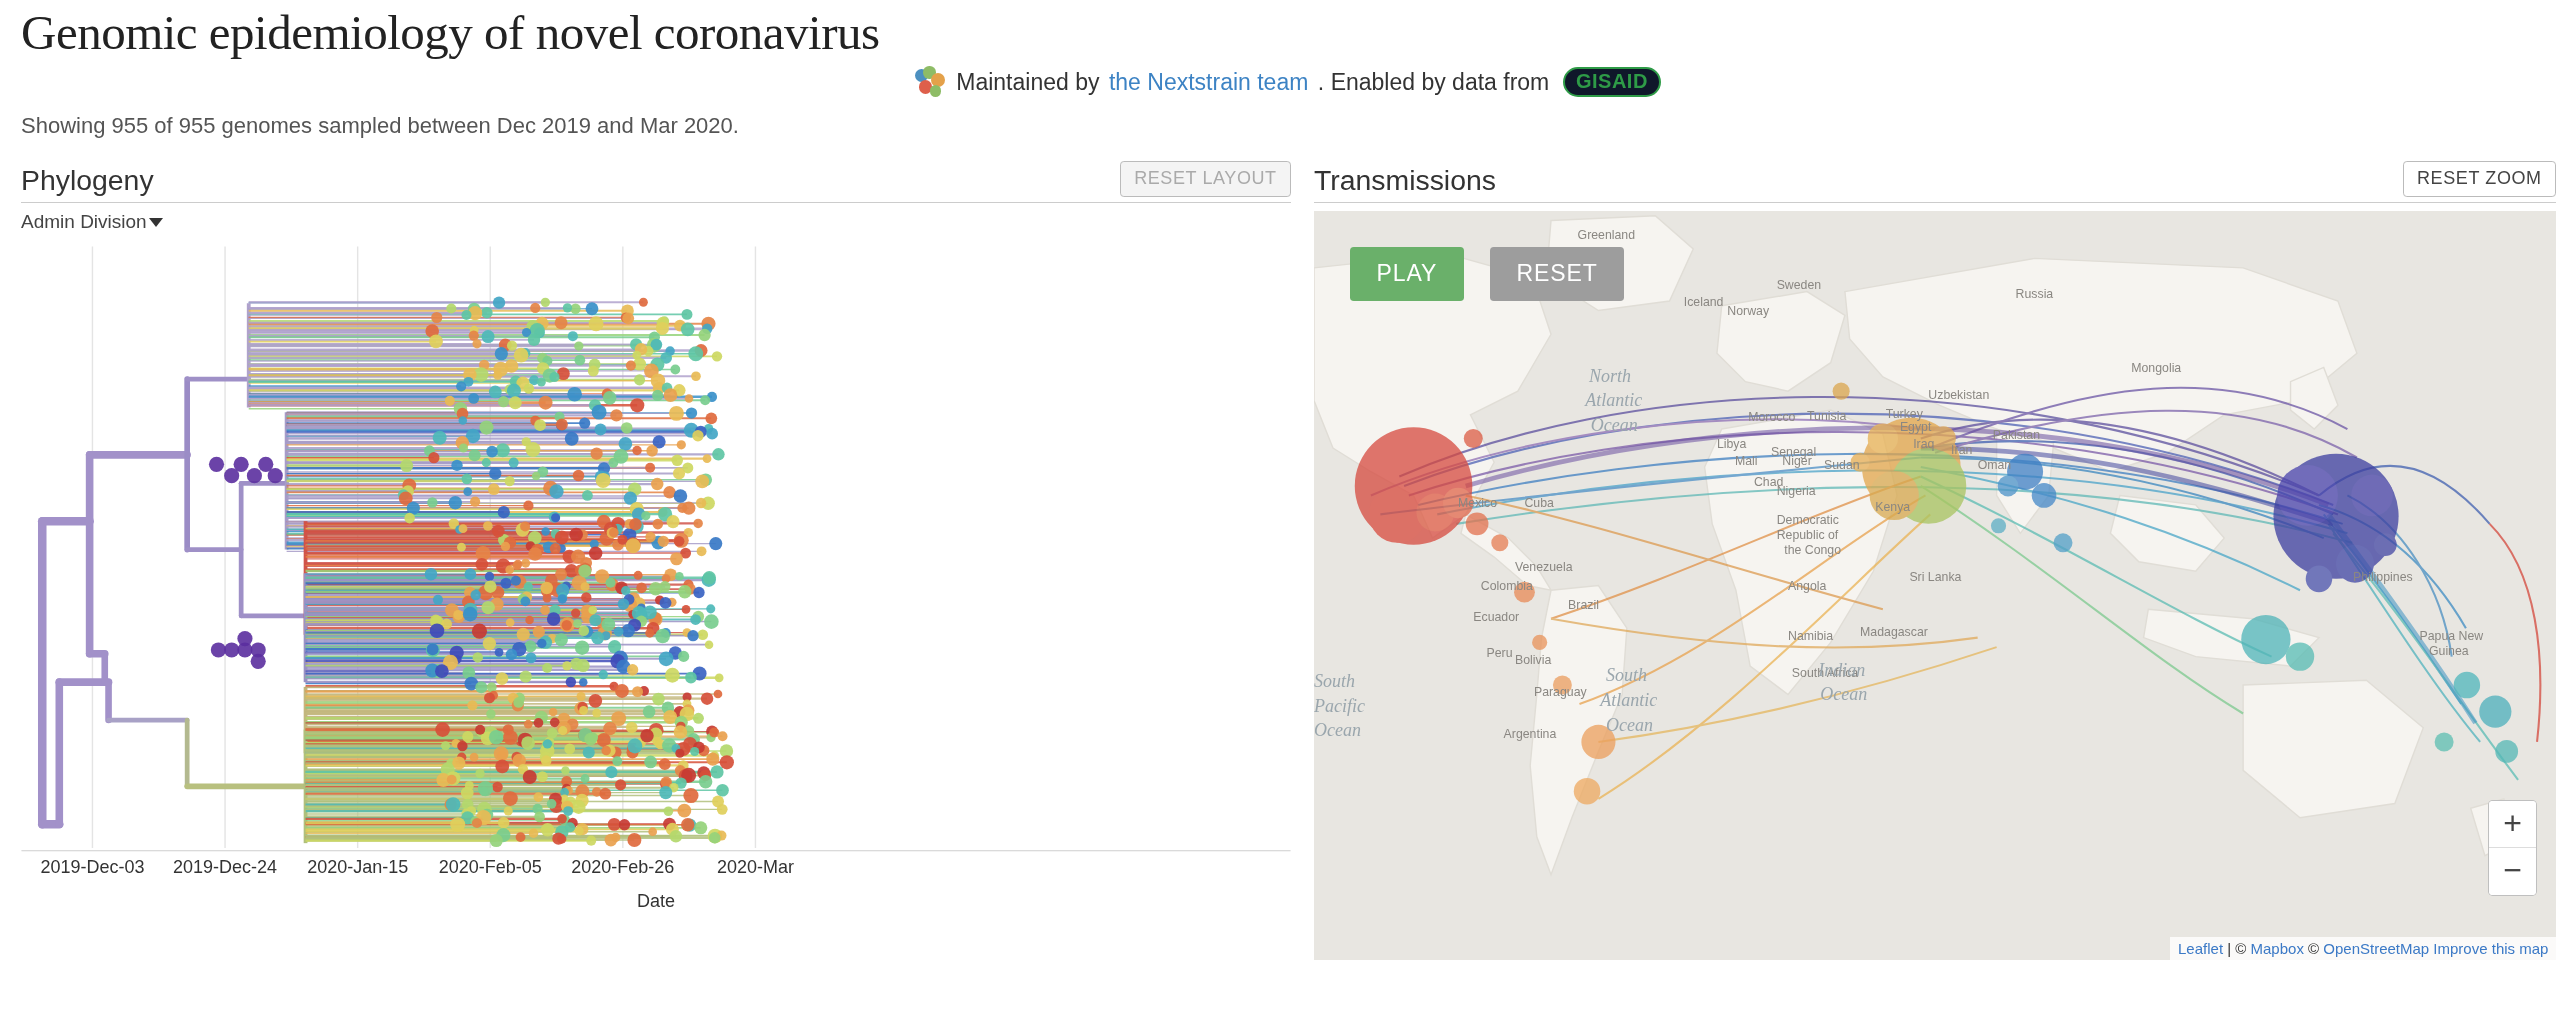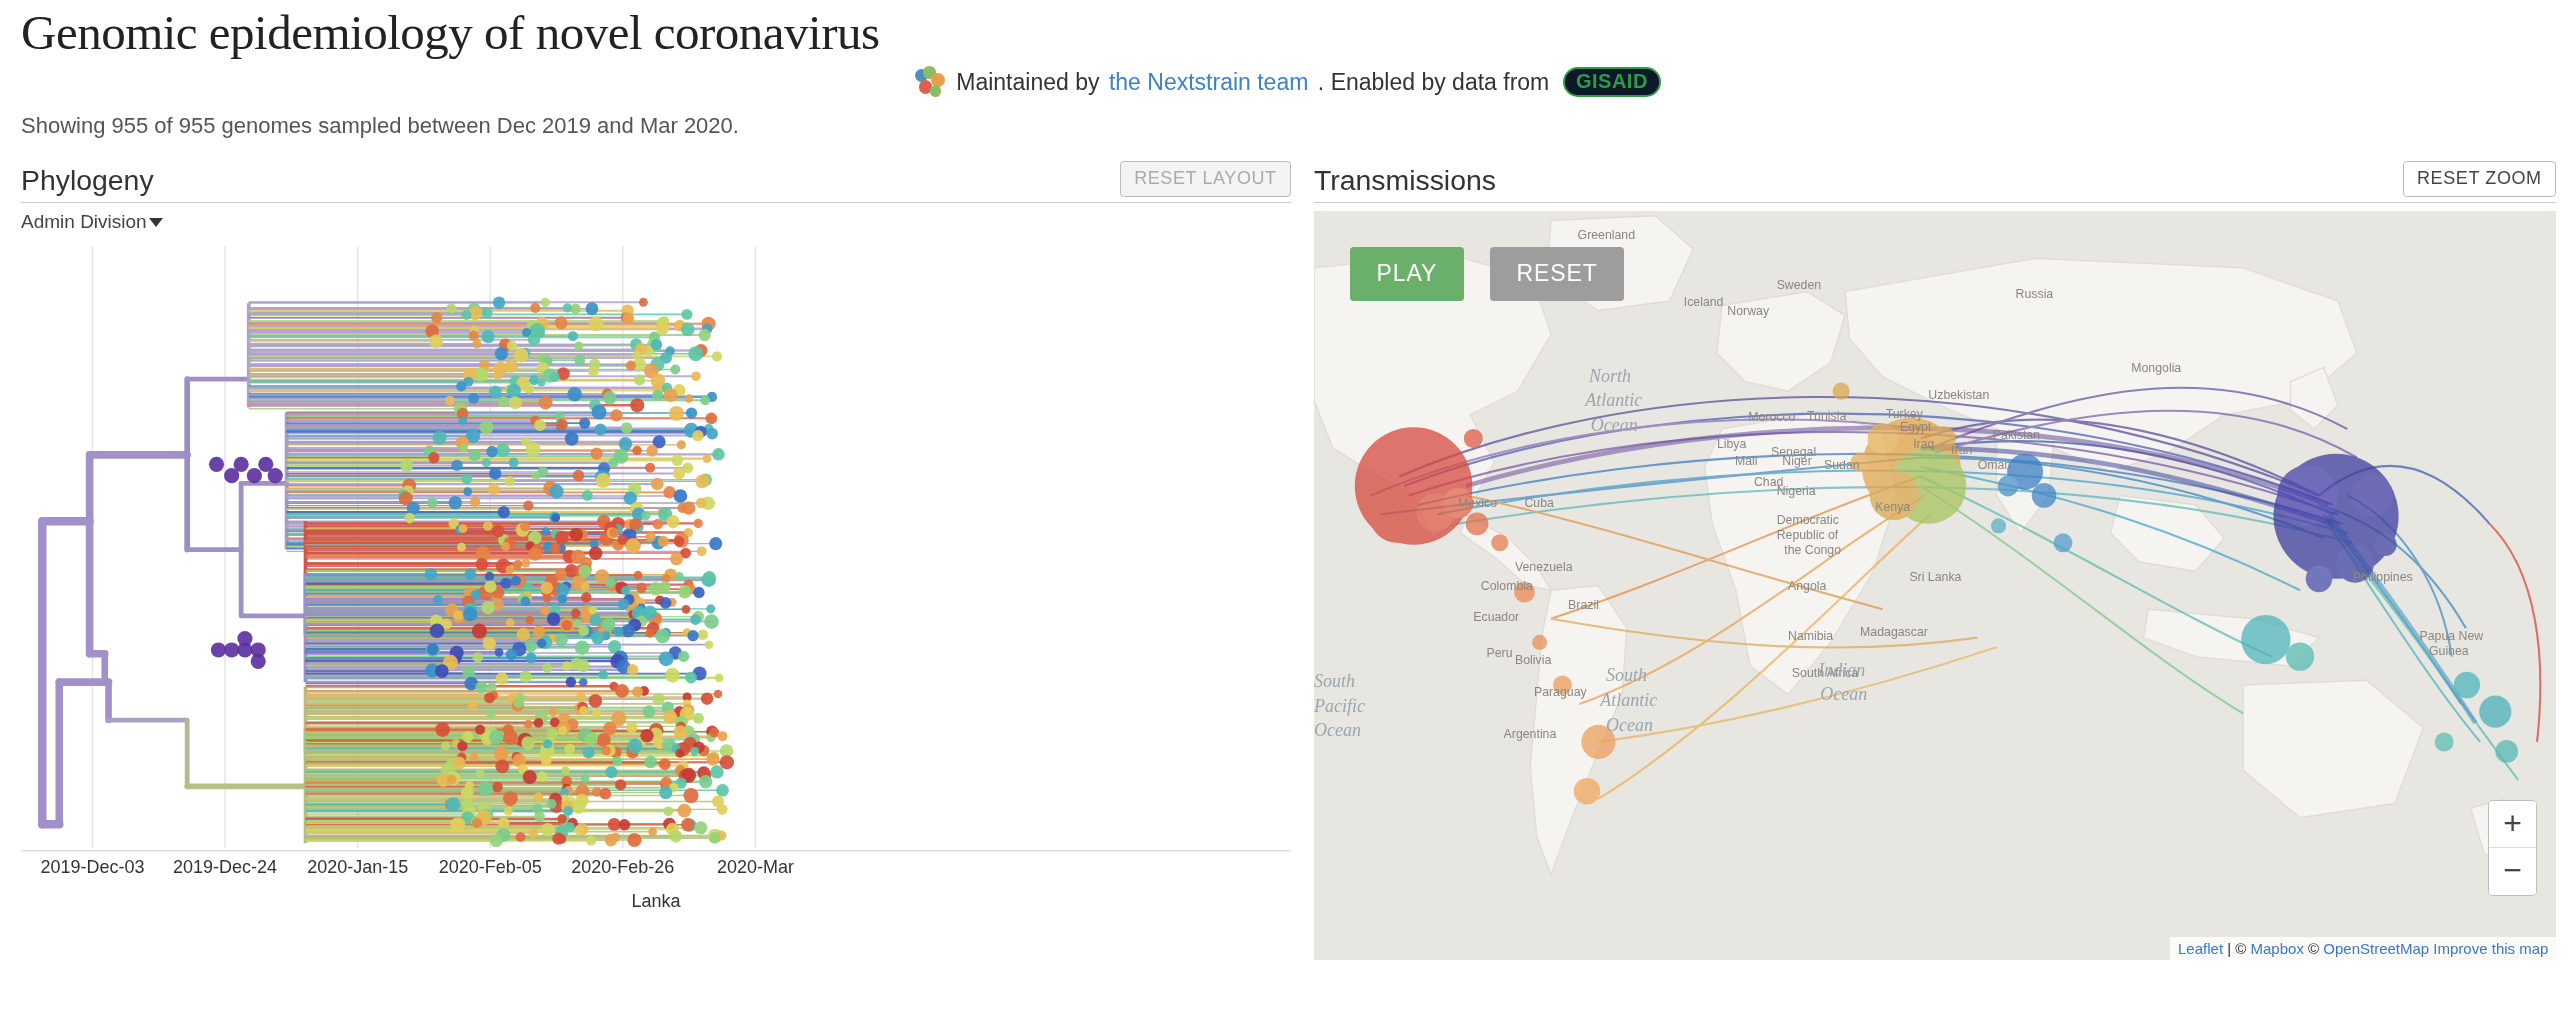--- a/index.html
+++ b/index.html
@@ -1545,21 +1545,21 @@
           <line x1="0" y1="648" x2="1340" y2="648" stroke="#ccc" stroke-width="1"></line>
           <g font-size="19" fill="#333" font-family="Liberation Sans, sans-serif" text-anchor="middle">
             <text x="75" y="672">2019-Dec-03</text>
             <text x="215" y="672">2019-Dec-24</text>
             <text x="355" y="672">2020-Jan-15</text>
             <text x="495" y="672">2020-Feb-05</text>
             <text x="635" y="672">2020-Feb-26</text>
             <text x="775" y="672">2020-Mar</text>
           </g>
         </svg>
-        <div class="axis-label" style="top:654px">Lanka</div>
+        <div class="axis-label" style="top:654px">Date</div>
       </div>
     </div>
 
     <div class="map-panel">
       <div class="panel-head">
         <div class="panel-title">Transmissions</div>
         <div class="panel-btn active">RESET ZOOM</div>
       </div>
 
       <div class="map-wrap">

